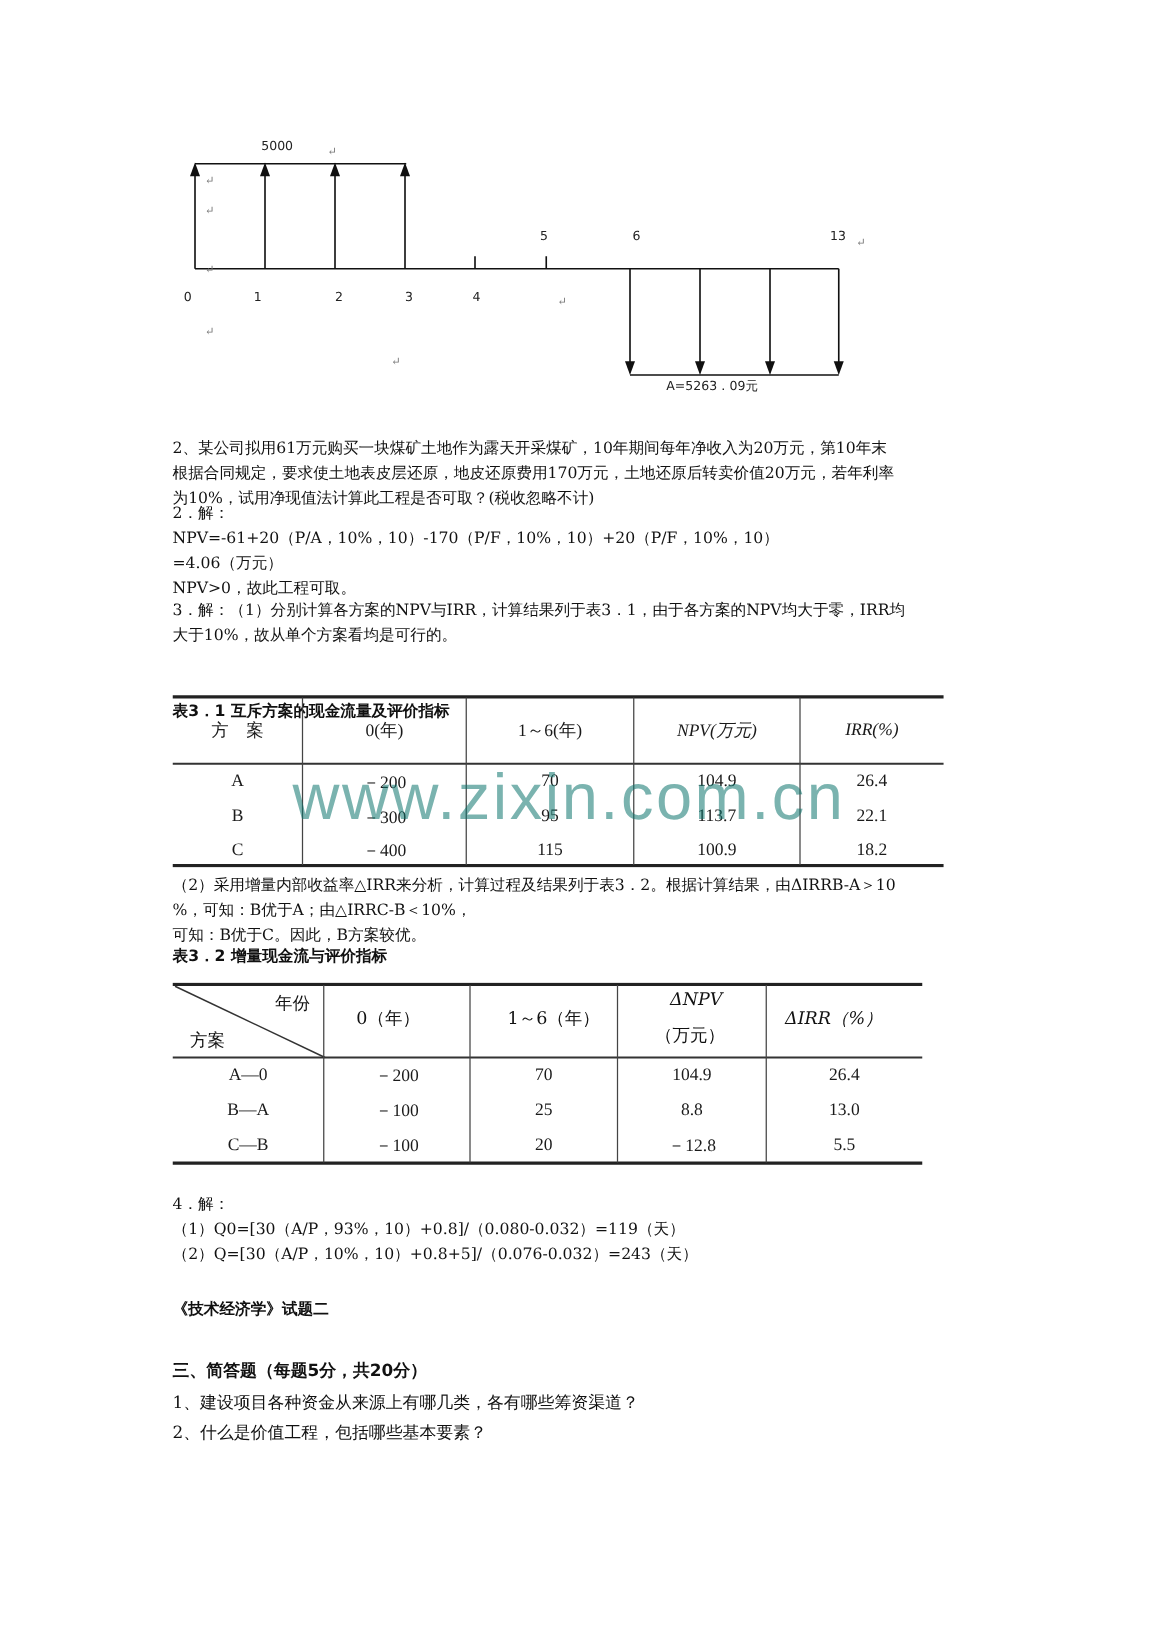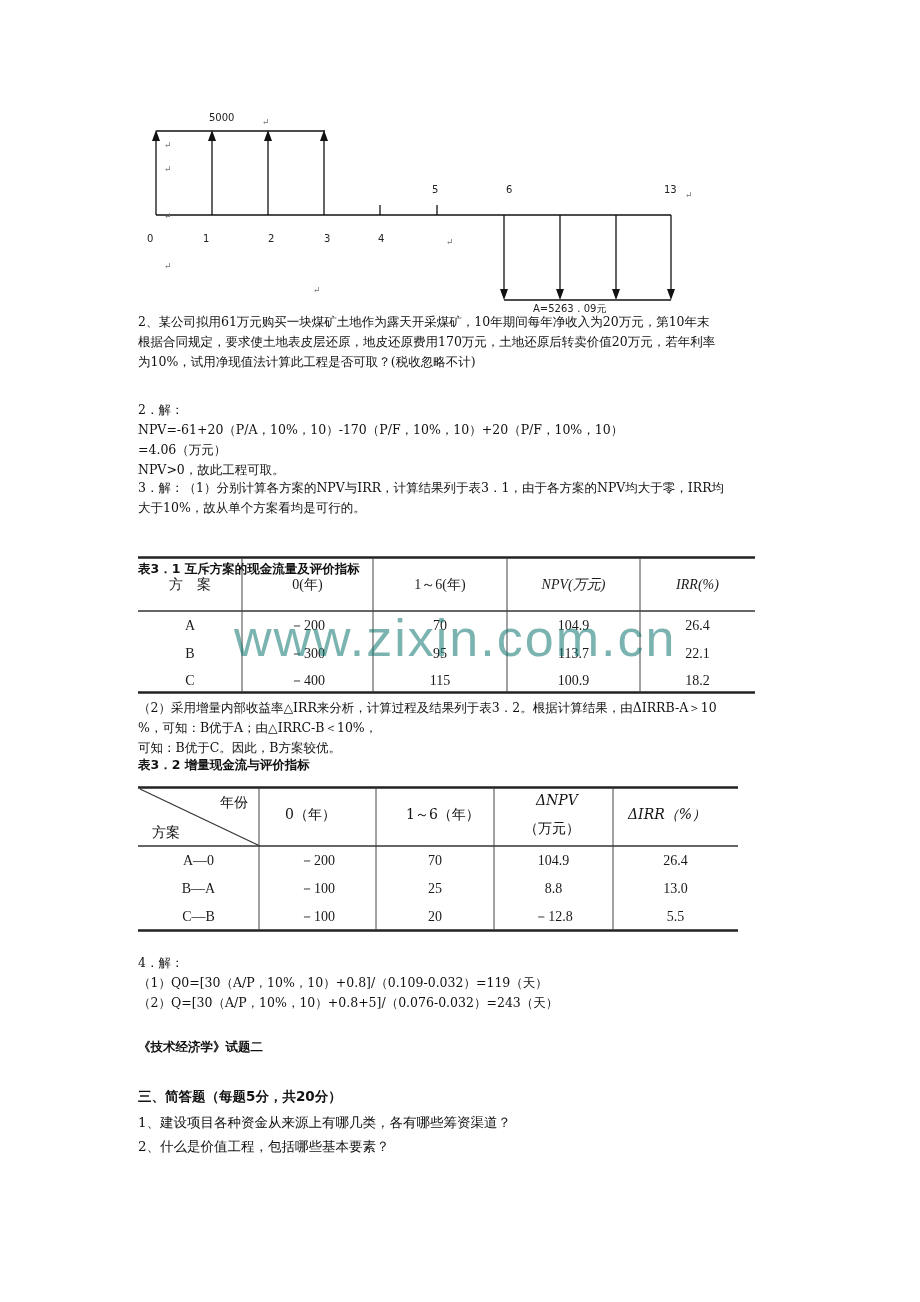--- a/index.html
+++ b/index.html
@@ -69,21 +69,21 @@
   <span class="abs diag-label" style="left:268px;top:233px;">2</span>
   <span class="abs diag-label" style="left:324px;top:233px;">3</span>
   <span class="abs diag-label" style="left:378px;top:233px;">4</span>
   <span class="abs diag-label" style="left:432px;top:184px;">5</span>
   <span class="abs diag-label" style="left:506px;top:184px;">6</span>
   <span class="abs diag-label" style="left:664px;top:184px;">13</span>
   <span class="abs ret" style="left:685px;top:190px;">↵</span>
   <span class="abs diag-label" style="left:533px;top:302px;">A=5263．09元</span>
 </div>
 
-<div class="abs txt" style="left:138px;top:312px;">
+<div class="abs txt" style="left:138px;top:348px;">
   <div>2、某公司拟用61万元购买一块煤矿土地作为露天开采煤矿，10年期间每年净收入为20万元，第10年末</div>
   <div>根据合同规定，要求使土地表皮层还原，地皮还原费用170万元，土地还原后转卖价值20万元，若年利率</div>
   <div>为10%，试用净现值法计算此工程是否可取？(税收忽略不计)</div>
 </div>
 
 <div class="abs txt" style="left:138px;top:400px;">
   <div>2．解：</div>
   <div>NPV=-61+20（P/A，10%，10）-170（P/F，10%，10）+20（P/F，10%，10）</div>
   <div>=4.06（万元）</div>
   <div>NPV&gt;0，故此工程可取。</div>
@@ -203,21 +203,21 @@
       <td>20</td>
       <td>－12.8</td>
       <td>5.5</td>
     </tr>
   </tbody>
     </table>
 </div>
 
 <div class="abs txt" style="left:138px;top:953px;">
   <div>4．解：</div>
-  <div>（1）Q0=[30（A/P，10%，10）+0.8]/（0.109-0.032）=119（天）</div>
+  <div>（1）Q0=[30（A/P，93%，10）+0.8]/（0.080-0.032）=119（天）</div>
   <div>（2）Q=[30（A/P，10%，10）+0.8+5]/（0.076-0.032）=243（天）</div>
 </div>
 
 <div class="abs bold" style="left:138px;top:1039px;">《技术经济学》试题二</div>
 <div class="abs bold" style="left:138px;top:1088px;font-size:13.5px;">三、简答题（每题5分，共20分）</div>
 <div class="abs" style="left:138px;top:1110px;font-size:13.5px;line-height:24px;font-family:'DejaVu Serif',serif;white-space:nowrap;">
   <div>1、建设项目各种资金从来源上有哪几类，各有哪些筹资渠道？</div>
   <div>2、什么是价值工程，包括哪些基本要素？</div>
 </div>
 

